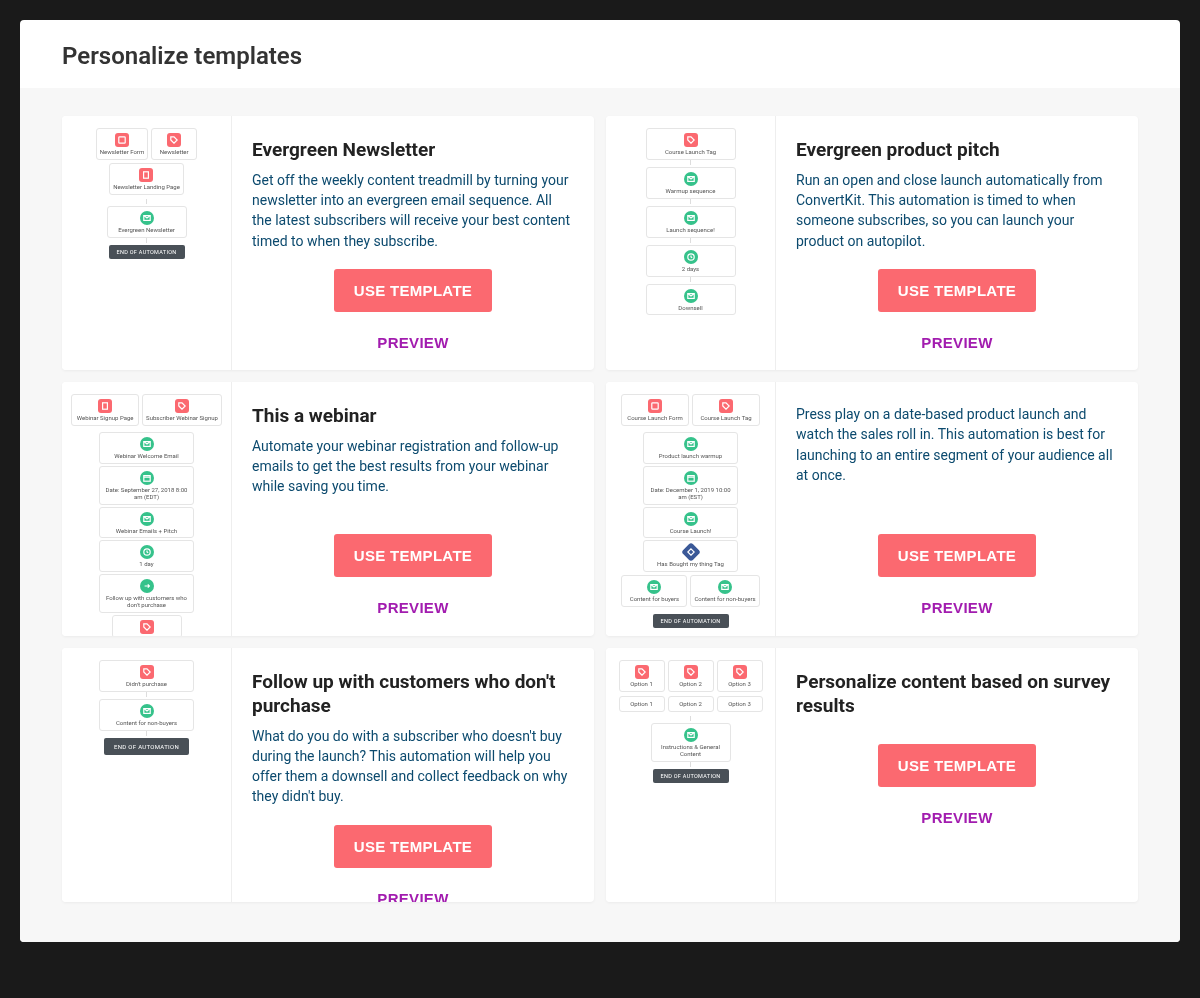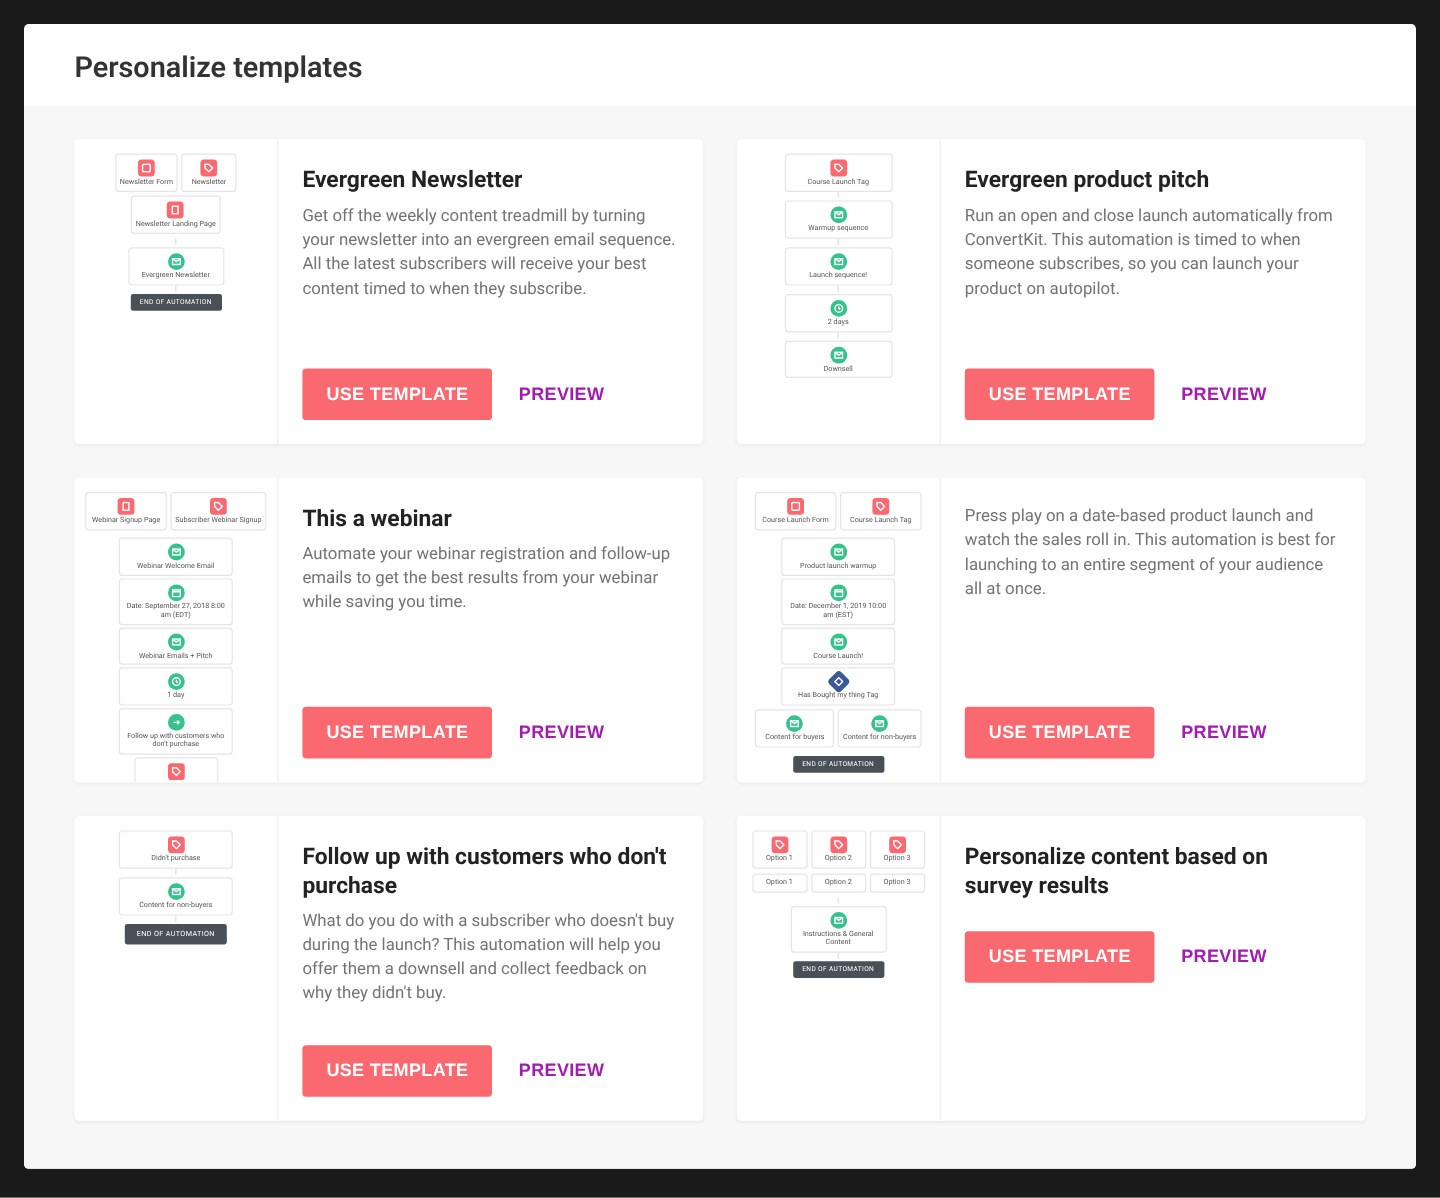--- a/index.html
+++ b/index.html
@@ -23,21 +23,21 @@
     .modal-title {
       font-size: 24px;
       font-weight: 600;
       color: #333;
     }
     .modal-body {
       background: #f7f7f7;
       padding: 28px 42px 40px;
       display: grid;
       grid-template-columns: 1fr 1fr;
-      gap: 28px;
+      gap: 12px;
     }
     .card {
       background: #fff;
       border-radius: 4px;
       box-shadow: 0 1px 3px rgba(0,0,0,0.05);
       display: flex;
       overflow: hidden;
       height: 254px;
     }
     .thumb {
@@ -59,29 +59,30 @@
     }
     .card-title {
       font-size: 19px;
       font-weight: 700;
       color: #222;
       margin-bottom: 8px;
       line-height: 1.25;
     }
     .card-desc {
       font-size: 14px;
-      color: #737373;
+      color: #0c4a6e;
       line-height: 1.45;
       margin-bottom: auto;
     }
     .actions {
       display: flex;
       align-items: center;
       gap: 22px;
       margin-top: 18px;
+      flex-direction: column;
     }
     .btn-primary {
       background: #fb6970;
       color: #fff;
       border: none;
       padding: 13px 20px;
       font-size: 15px;
       font-weight: 600;
       letter-spacing: 0.3px;
       border-radius: 3px;

